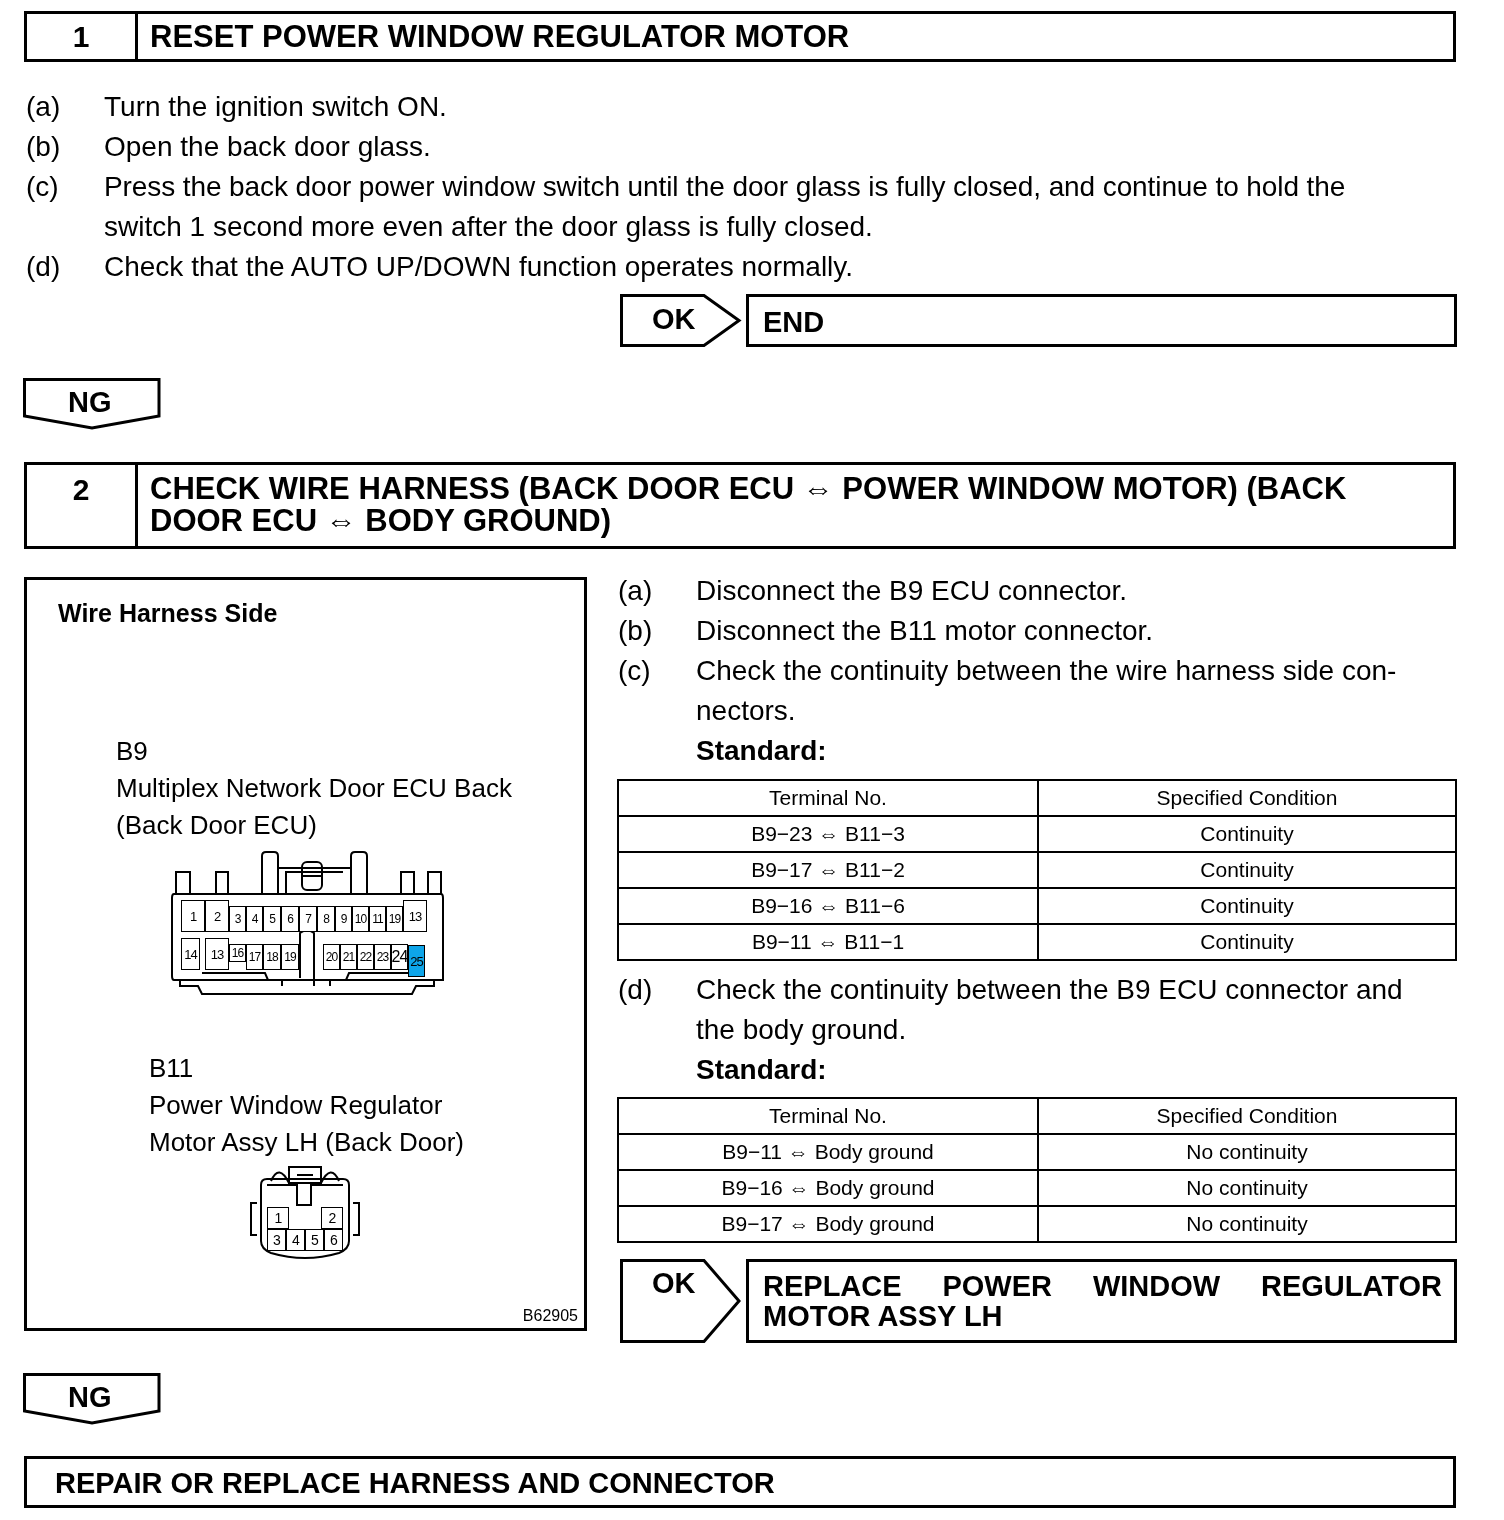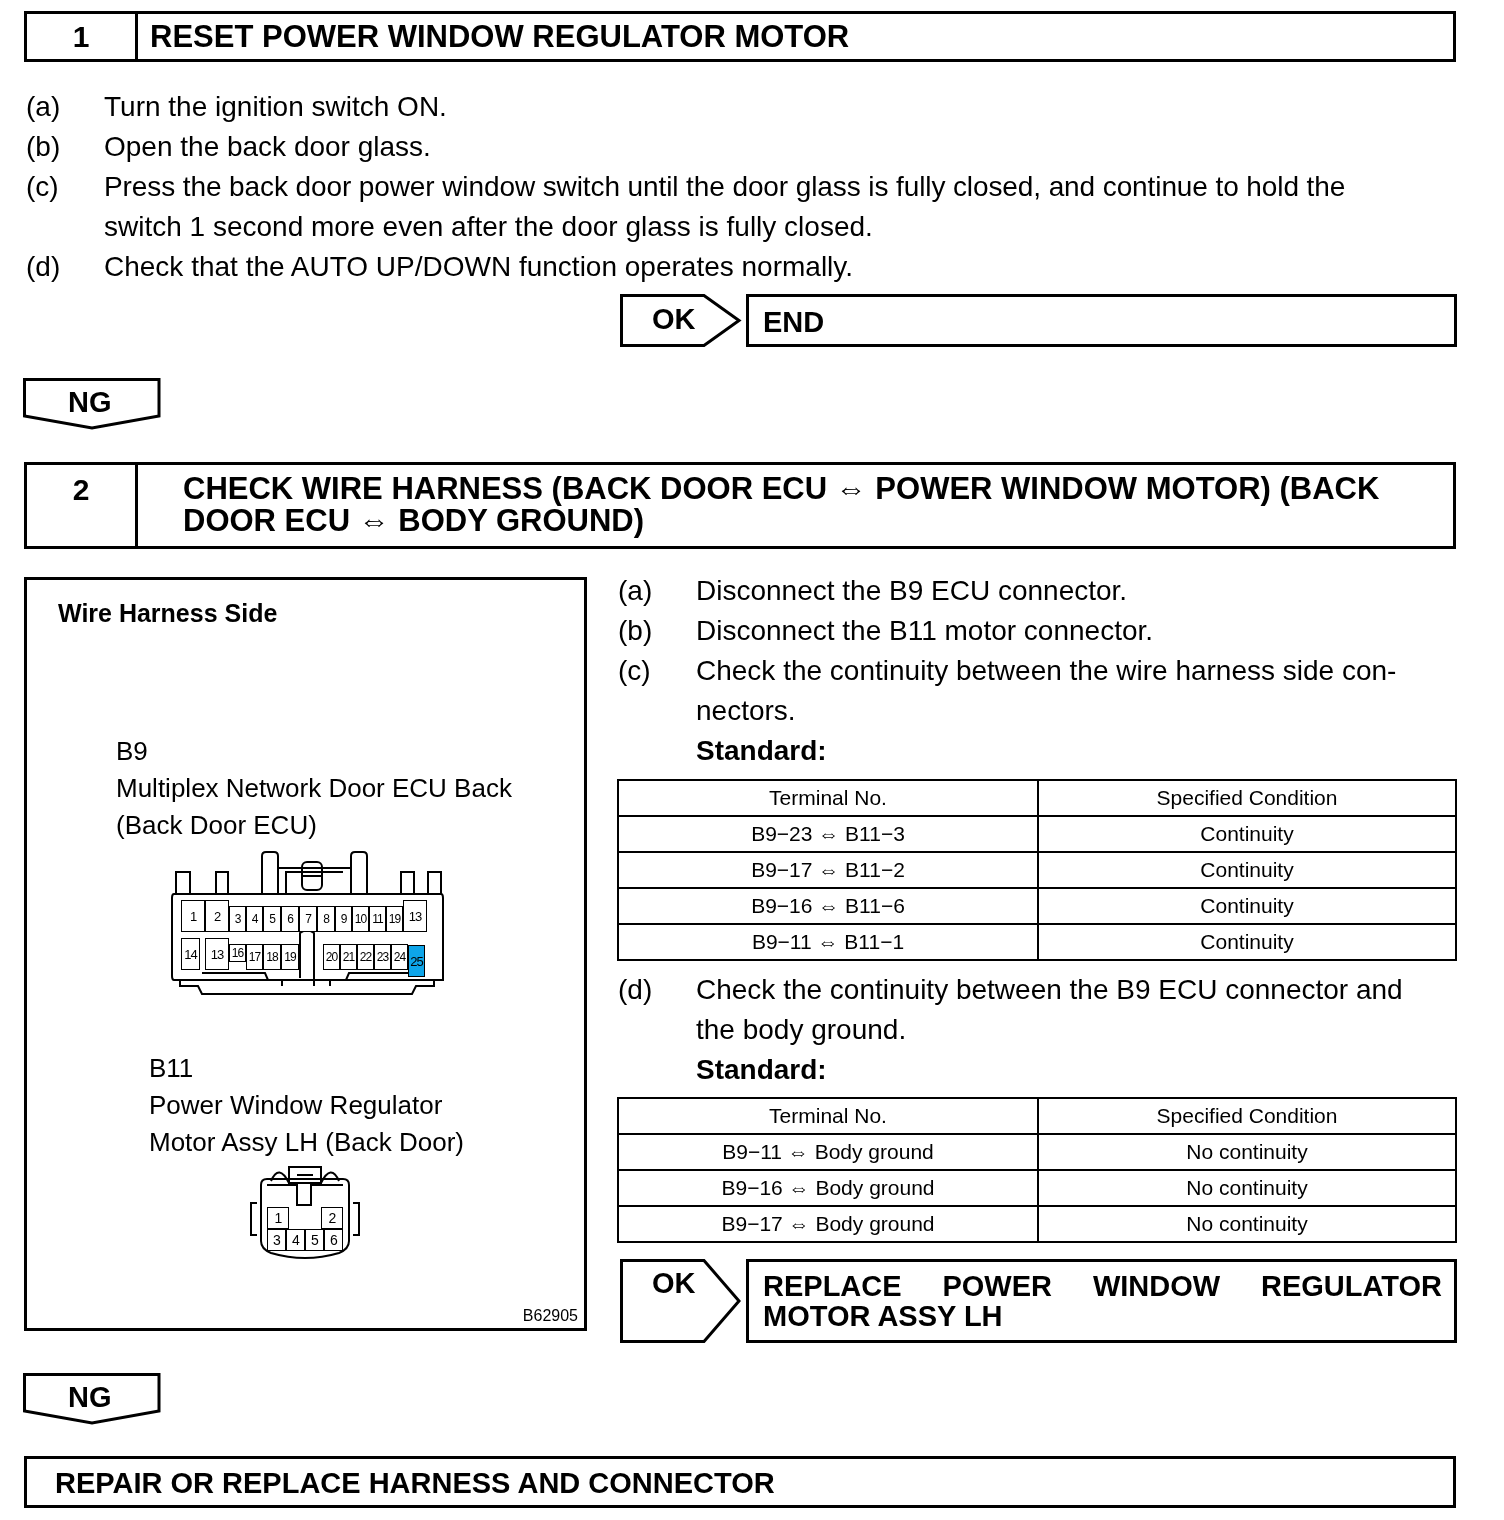--- a/index.html
+++ b/index.html
@@ -57,21 +57,21 @@
 
 <div class="ngtag" style="left:23px; top:378px; width:138px; height:52px;">
   <svg width="138" height="52" style="position:absolute; left:0; top:0;">
     <polygon points="1.5,1.5 136,1.5 136,38 69,50 1.5,38" fill="#fff" stroke="#000" stroke-width="3"></polygon>
   </svg>
   <span style="position:absolute; left:45px; top:8px; font-weight:bold; font-size:29px;">NG</span>
 </div>
 
 <div class="stepbox" style="left:24px; top:462px; width:1432px; height:87px;">
   <div class="stepnum" style="align-items:flex-start; padding-top:8px;">2</div>
-  <div class="steptitle" style="padding-top:8px;margin-left:33px;">
+  <div class="steptitle" style="padding-top:8px;">
     <div style="white-space:nowrap;">CHECK WIRE HARNESS (BACK DOOR ECU ⇔ POWER WINDOW MOTOR) (BACK</div>
     <div style="white-space:nowrap;">DOOR ECU ⇔ BODY GROUND)</div>
   </div>
 </div>
 
 <div class="diagram">
   <div class="dtxt" style="left:31px; top:15px; font-weight:bold; font-size:25px;">Wire Harness Side</div>
 
   <div class="dtxt" style="left:89px; top:153px;">B9</div>
   <div class="dtxt" style="left:89px; top:190px;">Multiplex Network Door ECU Back</div>
@@ -119,21 +119,21 @@
         <div style="position: absolute; left: 11px; top: 88px; width: 19px; height: 32px; border: 1px solid rgb(0, 0, 0); box-sizing: border-box; font-size: 13px; display: flex; align-items: center; justify-content: center; background: rgb(255, 255, 255); letter-spacing: -1px;">14</div>
         <div style="position: absolute; left: 35px; top: 88px; width: 24px; height: 32px; border: 1px solid rgb(0, 0, 0); box-sizing: border-box; font-size: 13px; display: flex; align-items: center; justify-content: center; background: rgb(255, 255, 255); letter-spacing: -1px;">13</div>
         <div style="position: absolute; left: 59px; top: 94px; width: 17px; height: 18px; border: 1px solid rgb(0, 0, 0); box-sizing: border-box; font-size: 12px; display: flex; align-items: center; justify-content: center; background: rgb(255, 255, 255); letter-spacing: -1px;">16</div>
         <div style="position: absolute; left: 76px; top: 94px; width: 17px; height: 26px; border: 1px solid rgb(0, 0, 0); box-sizing: border-box; font-size: 12px; display: flex; align-items: center; justify-content: center; background: rgb(255, 255, 255); letter-spacing: -1px;">17</div>
         <div style="position: absolute; left: 93px; top: 94px; width: 18px; height: 26px; border: 1px solid rgb(0, 0, 0); box-sizing: border-box; font-size: 12px; display: flex; align-items: center; justify-content: center; background: rgb(255, 255, 255); letter-spacing: -1px;">18</div>
         <div style="position: absolute; left: 111px; top: 94px; width: 18px; height: 26px; border: 1px solid rgb(0, 0, 0); box-sizing: border-box; font-size: 12px; display: flex; align-items: center; justify-content: center; background: rgb(255, 255, 255); letter-spacing: -1px;">19</div>
         <div style="position: absolute; left: 153px; top: 94px; width: 17px; height: 26px; border: 1px solid rgb(0, 0, 0); box-sizing: border-box; font-size: 12px; display: flex; align-items: center; justify-content: center; background: rgb(255, 255, 255); letter-spacing: -1px;">20</div>
         <div style="position: absolute; left: 170px; top: 94px; width: 17px; height: 26px; border: 1px solid rgb(0, 0, 0); box-sizing: border-box; font-size: 12px; display: flex; align-items: center; justify-content: center; background: rgb(255, 255, 255); letter-spacing: -1px;">21</div>
         <div style="position: absolute; left: 187px; top: 94px; width: 17px; height: 26px; border: 1px solid rgb(0, 0, 0); box-sizing: border-box; font-size: 12px; display: flex; align-items: center; justify-content: center; background: rgb(255, 255, 255); letter-spacing: -1px;">22</div>
         <div style="position: absolute; left: 204px; top: 94px; width: 17px; height: 26px; border: 1px solid rgb(0, 0, 0); box-sizing: border-box; font-size: 12px; display: flex; align-items: center; justify-content: center; background: rgb(255, 255, 255); letter-spacing: -1px;">23</div>
-        <div style="position: absolute; left: 221px; top: 94px; width: 17px; height: 26px; border: 1px solid rgb(0, 0, 0); box-sizing: border-box; font-size: 12px; display: flex; align-items: center; justify-content: center; background: rgb(255, 255, 255); letter-spacing: -1px;">24</div>
+        <div style="position: absolute; left: 221px; top: 94px; width: 17px; height: 26px; border: 1px solid rgb(0, 0, 0); box-sizing: border-box; font-size: 16px; display: flex; align-items: center; justify-content: center; background: rgb(255, 255, 255); letter-spacing: -1px;">24</div>
         <div style="position: absolute; left: 238px; top: 95px; width: 17px; height: 32px; border: 1px solid rgb(0, 0, 0); box-sizing: border-box; font-size: 13px; display: flex; align-items: center; justify-content: center; background: #0ea5e9; letter-spacing: -1px;">25</div>
       </div>
   </div>
 
   <div class="dtxt" style="left:122px; top:470px;">B11</div>
   <div class="dtxt" style="left:122px; top:507px;">Power Window Regulator</div>
   <div class="dtxt" style="left:122px; top:544px;">Motor Assy LH (Back Door)</div>
 
   <div style="position:absolute; left:222px; top:583px; width:112px; height:100px;">
     <svg width="112" height="100" style="position:absolute; left:0; top:0;">

